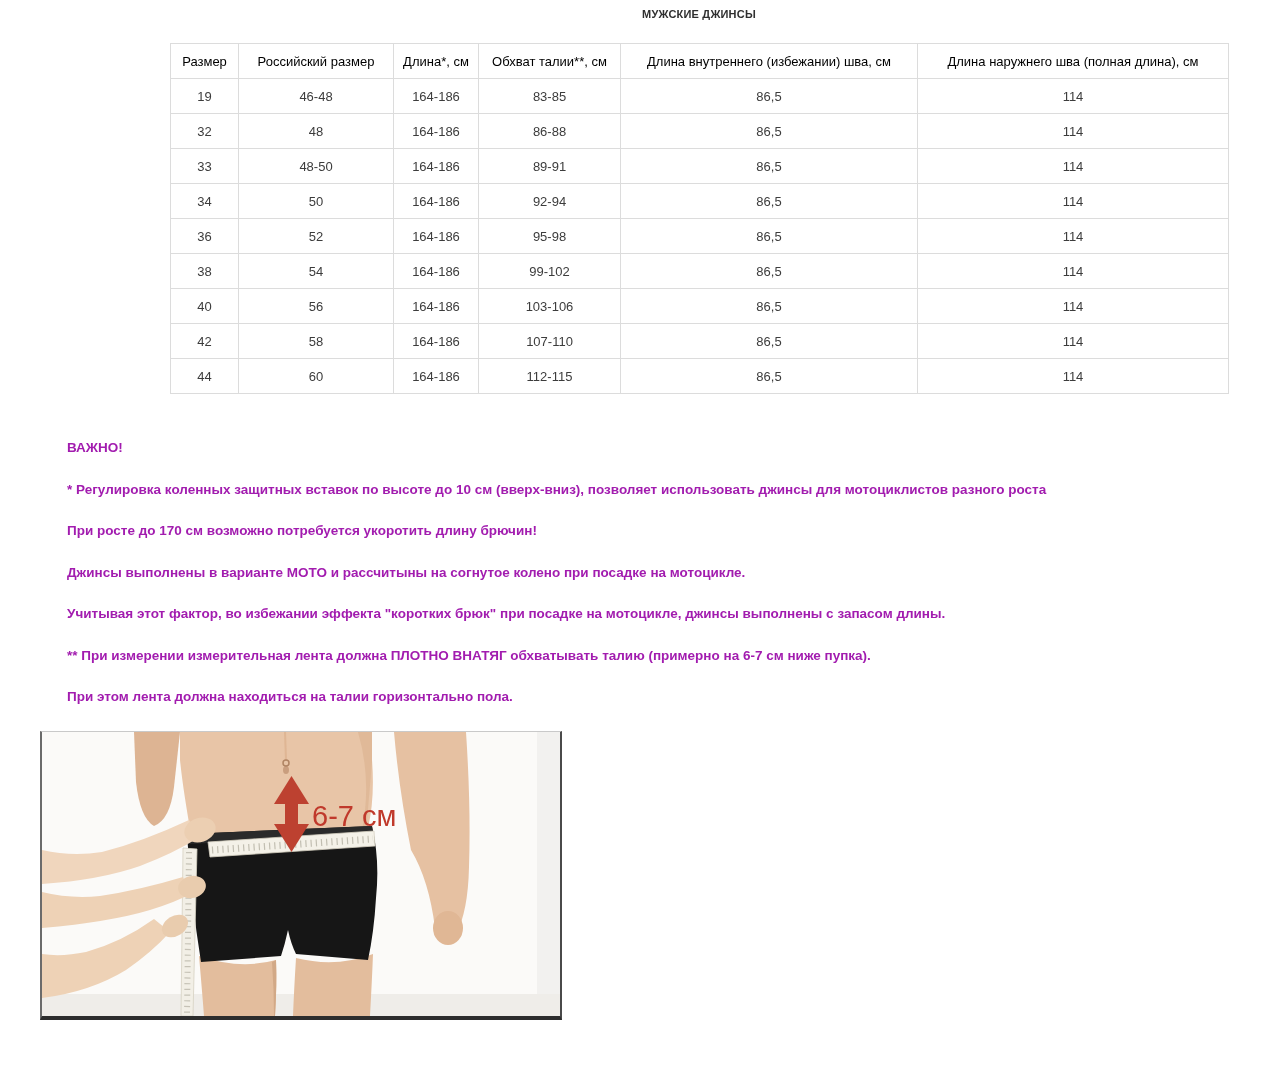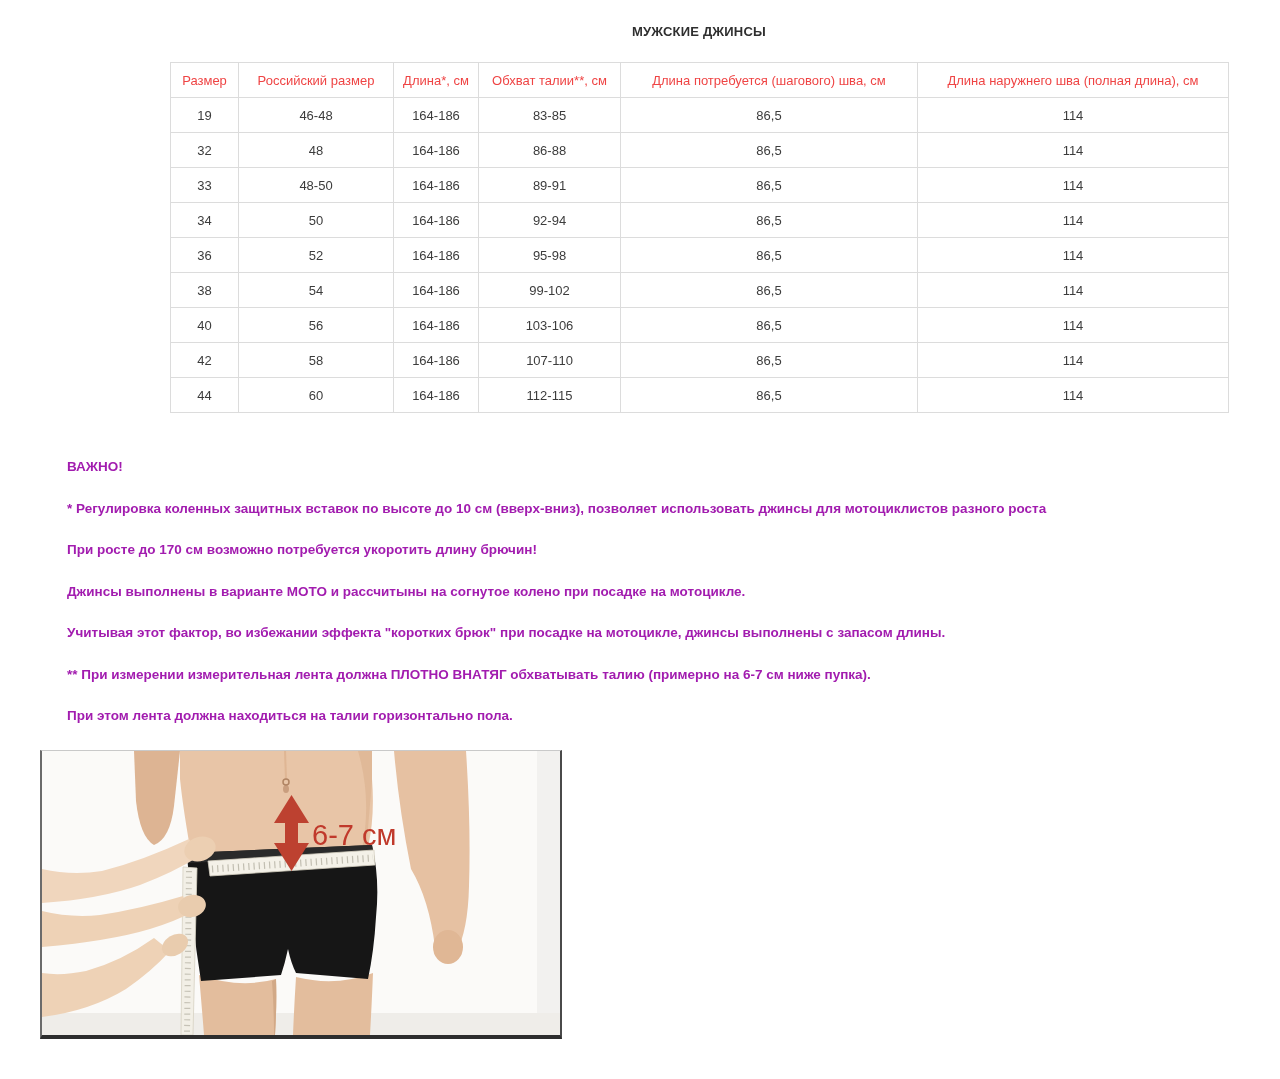--- a/index.html
+++ b/index.html
@@ -9,43 +9,43 @@
     font-family: "Liberation Sans", sans-serif;
     color: #3c3c3c;
     overflow: hidden;
   }
   .content {
     width: 1058px;
     margin-left: 170px;
   }
   .page-title {
     text-align: center;
-    font-size: 13px;
+    font-size: 11px;
     font-weight: 700;
     color: #2f2f2f;
-    padding-top: 24px;
+    padding-top: 8px;
     margin-bottom: 23px;
     letter-spacing: .2px;
   }
   table.size-table {
     width: 1058px;
     border-collapse: collapse;
     table-layout: fixed;
   }
   table.size-table th, table.size-table td {
     border: 1px solid #dcdcdc;
     height: 35px;
     text-align: center;
     vertical-align: middle;
     font-size: 13px;
     font-weight: 400;
     color: #3c3c3c;
     padding: 0 4px;
   }
-  table.size-table th { color: #ef4444; }
+  table.size-table th { color: #000000; }
   .notes {
     margin: 46px 0 0 40px;
   }
   .notes p {
     font-size: 13.5px;
     font-weight: 700;
     color: #a21caf;
     margin-bottom: 26.5px;
     white-space: nowrap;
     margin-left: 27px;
@@ -78,21 +78,21 @@
         <col style="width:142px">
           <col style="width:297px">
           <col style="width:311px">
       </colgroup>
       <thead>
         <tr>
           <th>Размер</th>
           <th>Российский размер</th>
           <th>Длина*, см</th>
           <th>Обхват талии**, см</th>
-          <th>Длина потребуется (шагового) шва, см</th>
+          <th>Длина внутреннего (избежании) шва, см</th>
           <th>Длина наружнего шва (полная длина), см</th>
         </tr>
       </thead>
       <tbody id="size-rows">
           <tr>
             <td>19</td>
             <td>46-48</td>
             <td>164-186</td>
             <td>83-85</td>
             <td>86,5</td>

